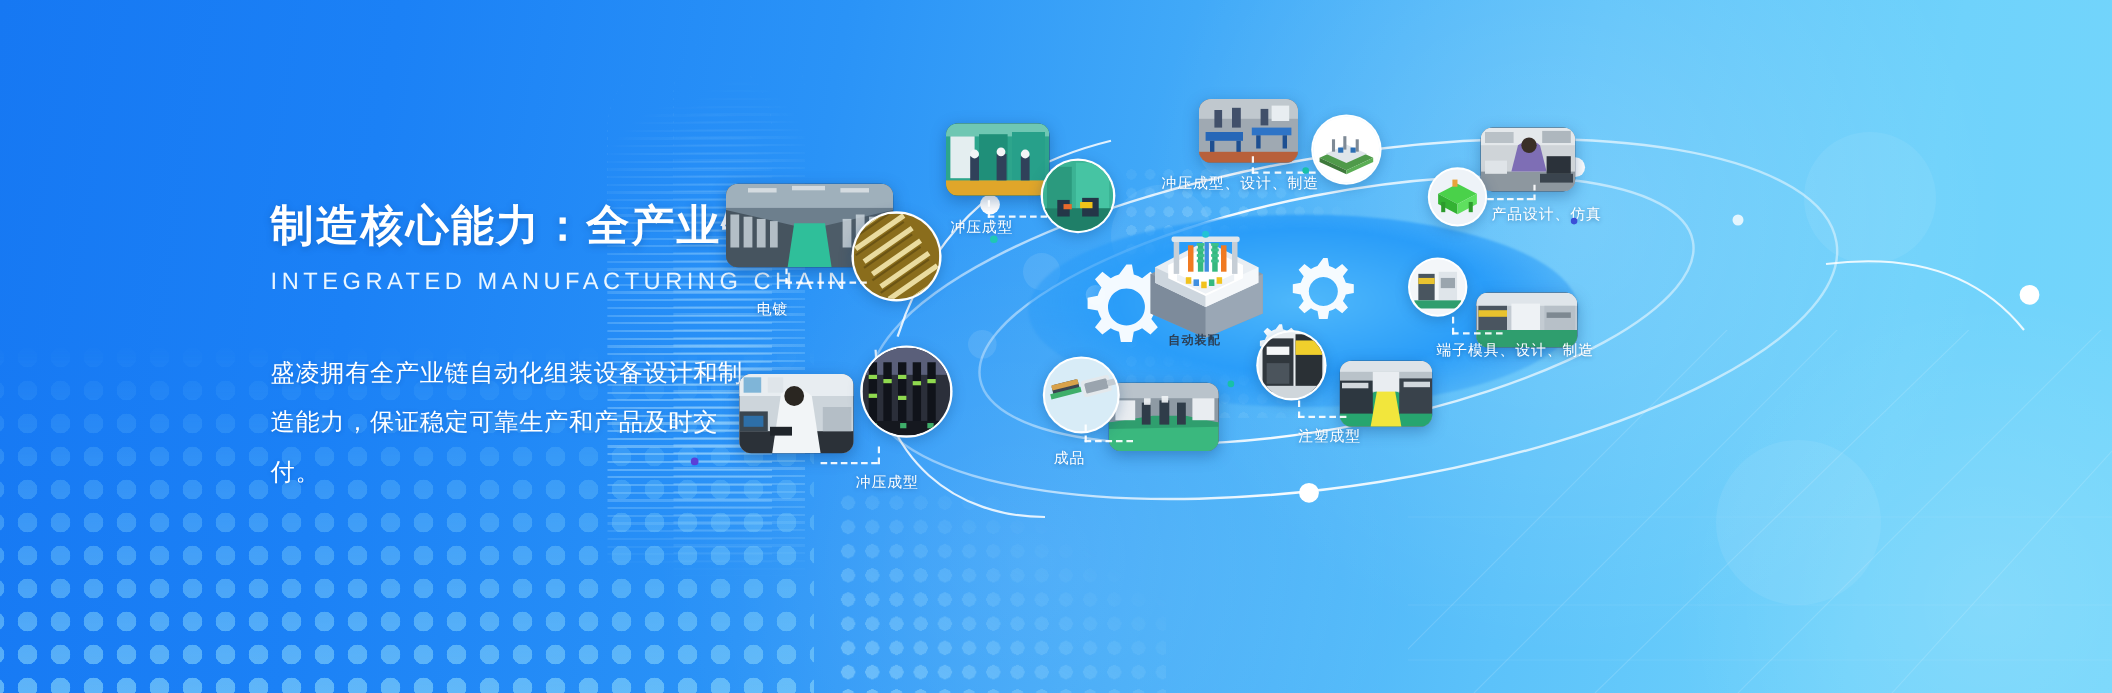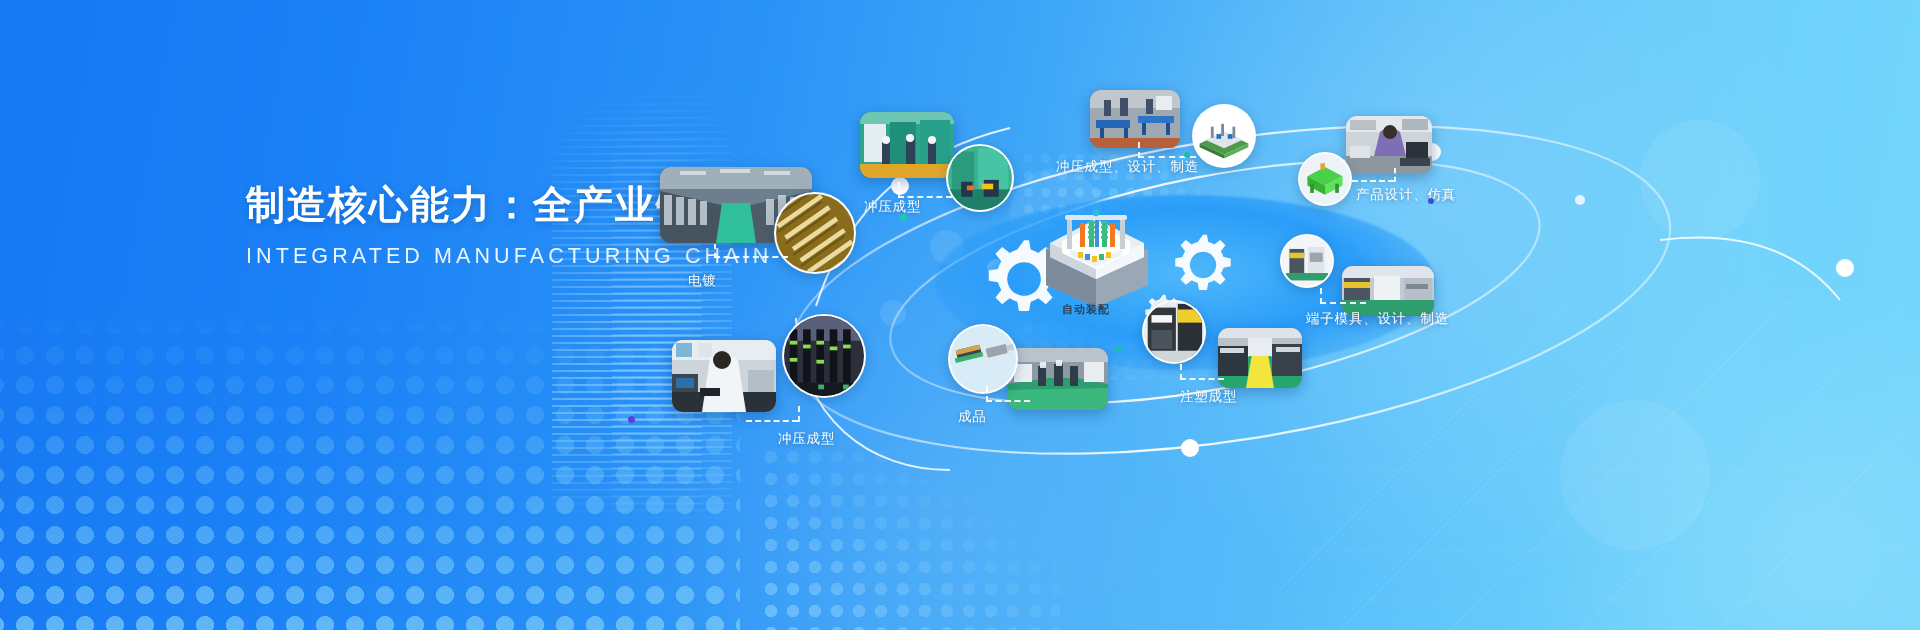--- a/index.html
+++ b/index.html
@@ -197,20 +197,21 @@
   <div class="bubble" style="left:1090px;top:110px;width:52px;height:52px;"></div>
   <div class="bubble r" style="left:1010px;top:168px;width:92px;height:92px;"></div>
   <div class="bubble" style="left:930px;top:230px;width:34px;height:34px;"></div>
   <div class="bubble r" style="left:1640px;top:120px;width:120px;height:120px;"></div>
   <div class="bubble" style="left:880px;top:300px;width:26px;height:26px;"></div>
   <div class="bubble r" style="left:1560px;top:400px;width:150px;height:150px;"></div>
 
   <div class="copy">
     <div class="title">制造核心能力：全产业链</div>
     <div class="subtitle">INTEGRATED MANUFACTURING CHAIN</div>
+    <div class="body-text">盛凌拥有全产业链自动化组装设备设计和制造能力，保证稳定可靠生产和产品及时交付。</div>
   </div>
 
   <div id="diagram">
 
     <svg id="orbit-svg" viewBox="0 0 1160 630">
       <defs>
         <linearGradient id="orbFade" x1="0" y1="0" x2="1" y2="0">
           <stop offset="0" stop-color="#ffffff" stop-opacity="0.35"></stop>
           <stop offset="0.4" stop-color="#ffffff" stop-opacity="0.95"></stop>
           <stop offset="1" stop-color="#ffffff" stop-opacity="0.45"></stop>

